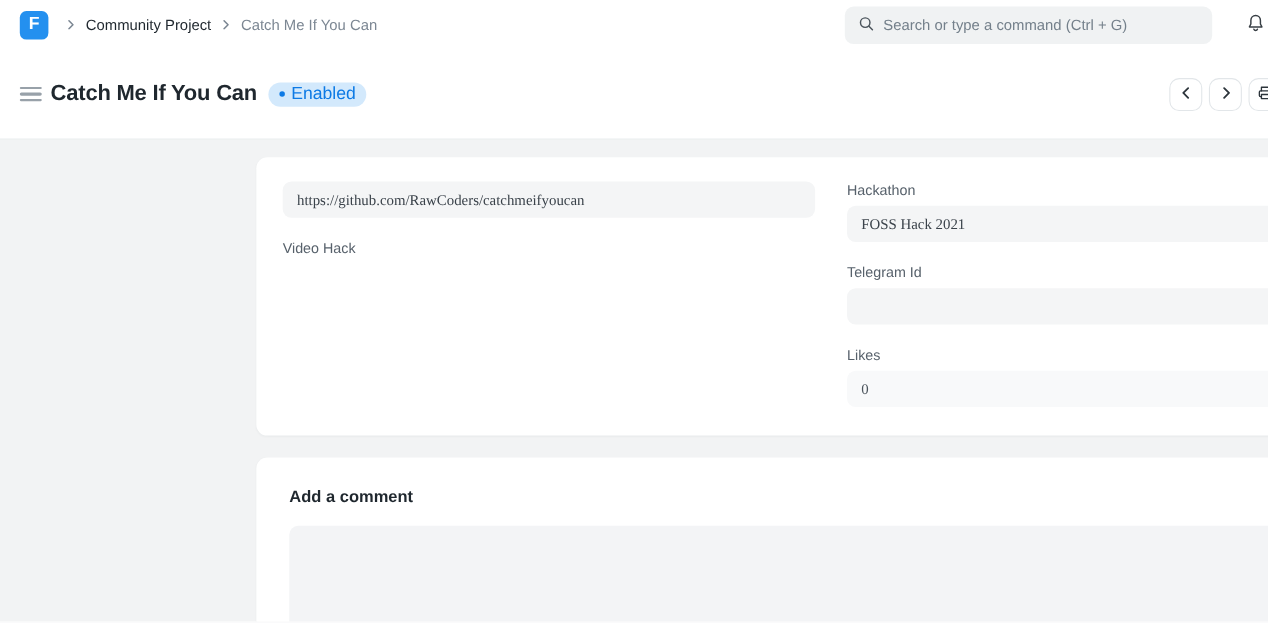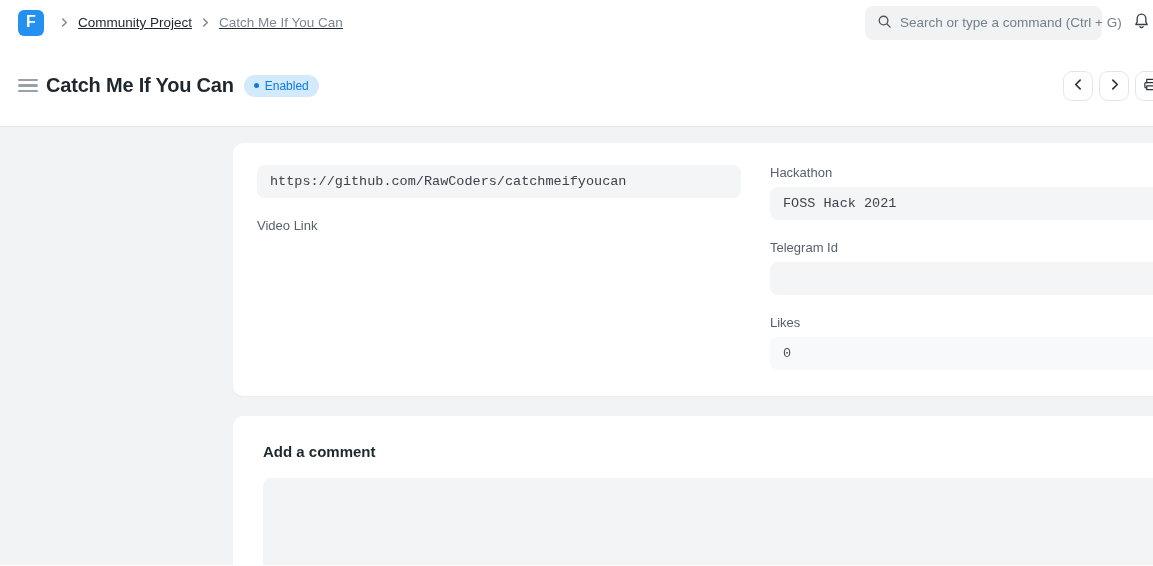--- a/index.html
+++ b/index.html
@@ -25,28 +25,28 @@
     width: 26px; height: 26px;
     background: #2490ef;
     border-radius: 6px;
     display: flex; align-items: center; justify-content: center;
     cursor: pointer;
   }
   .logo span {
     color: #fff; font-weight: 700; font-size: 16px; line-height: 1;
     transform: translateY(-1px);
   }
-  .breadcrumb { display: flex; align-items: center; gap: 9px; margin-left: 6px; text-decoration: underline; }
+  .breadcrumb { display: flex; align-items: center; gap: 9px; margin-left: 6px; }
   .crumb-sep { display: flex; align-items: center; color: #7c8793; }
   .crumb { font-size: 13.5px; color: #1f272e; text-decoration: none; cursor: pointer; }
   .crumb.current { color: #7c8793; }
 
   .nav-right { display: flex; align-items: center; }
   .searchbar {
-    width: 237px; height: 34px;
+    width: 334px; height: 34px;
     background: #f0f2f3;
     border-radius: 8px;
     display: flex; align-items: center;
     padding: 0 12px; gap: 8px;
     cursor: text;
   }
   .searchbar svg { flex: 0 0 auto; }
   .search-text { color: #74808b; font-size: 13.5px; white-space: nowrap; }
   .bell-btn {
     background: none; border: none; cursor: pointer;
@@ -78,21 +78,21 @@
     white-space: nowrap;
   }
   .status-badge {
     margin-left: 10px;
     background: #d3e9fc;
     color: #0d7ae5;
     border-radius: 12px;
     height: 22px;
     display: inline-flex; align-items: center; gap: 6px;
     padding: 0 10px;
-    font-size: 12px;
+    font-size: 16px;
   }
   .status-badge .dot { width: 5px; height: 5px; border-radius: 50%; background: #0d7ae5; }
 
   .ph-right { display: flex; align-items: center; gap: 6px; flex: 0 0 auto; }
   .icon-btn {
     width: 30px; height: 30px;
     background: #fff;
     border: 1px solid #e2e6e9;
     border-radius: 9px;
     display: flex; align-items: center; justify-content: center;
@@ -129,21 +129,21 @@
     font-size: 13px;
     margin-bottom: 7px;
   }
   .field-input {
     width: 100%;
     height: 33px;
     background: #f4f5f6;
     border: none;
     border-radius: 8px;
     padding: 0 13px;
-    font-family: Liberation Mono, monospace;
+    font-family: Liberation Serif, serif;
     font-size: 13.5px;
     color: #3a424a;
     outline: none;
   }
   .field-input.readonly { background: #f8f9fa; color: #4b545c; }
 
   .comment-card {
     margin-top: 20px;
     padding: 27px 30px;
     height: 300px;
@@ -251,21 +251,21 @@
   </div>
 
   <main class="content">
 
     <section class="card form-card">
       <div class="form-col">
         <div class="field">
           <input class="field-input" type="text" value="https://github.com/RawCoders/catchmeifyoucan" style="">
         </div>
         <div class="field">
-          <label class="field-label">Video Link</label>
+          <label class="field-label">Video Hack</label>
         </div>
       </div>
       <div class="form-col">
         <div class="field">
           <label class="field-label">Hackathon</label>
           <input class="field-input" type="text" value="FOSS Hack 2021" style="">
         </div>
         <div class="field">
           <label class="field-label">Telegram Id</label>
           <input class="field-input" type="text" value="" style="">

